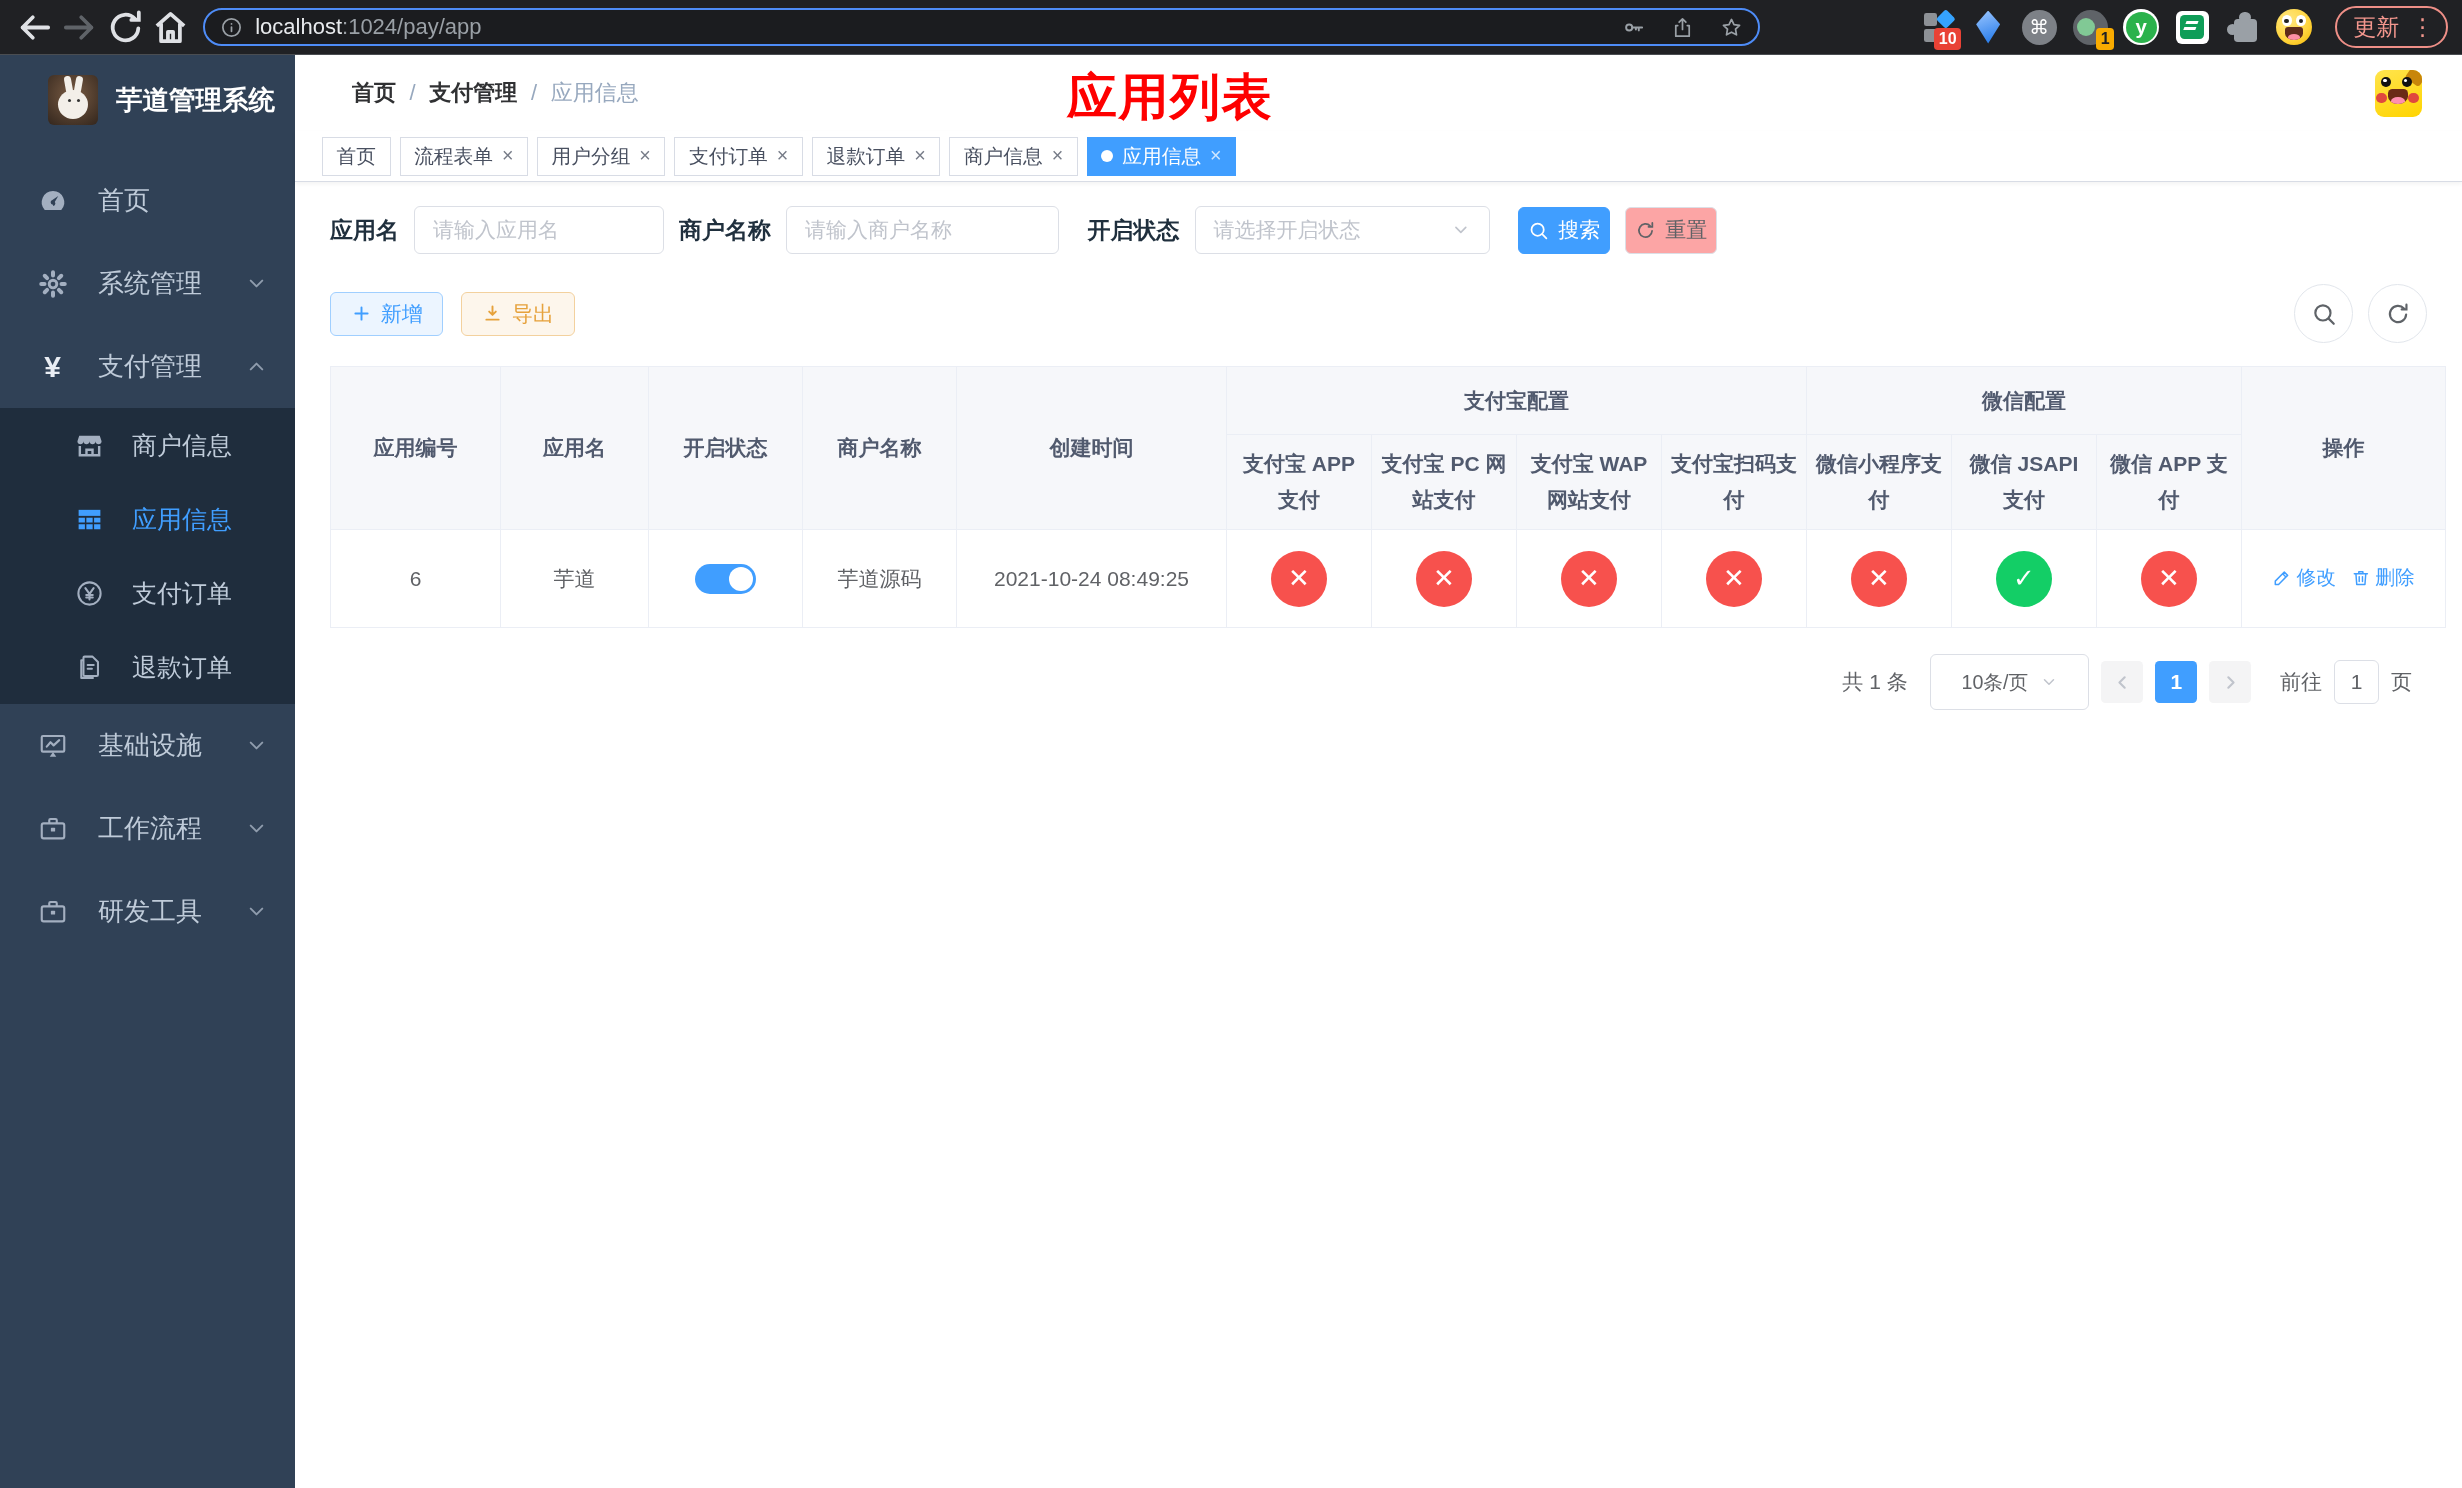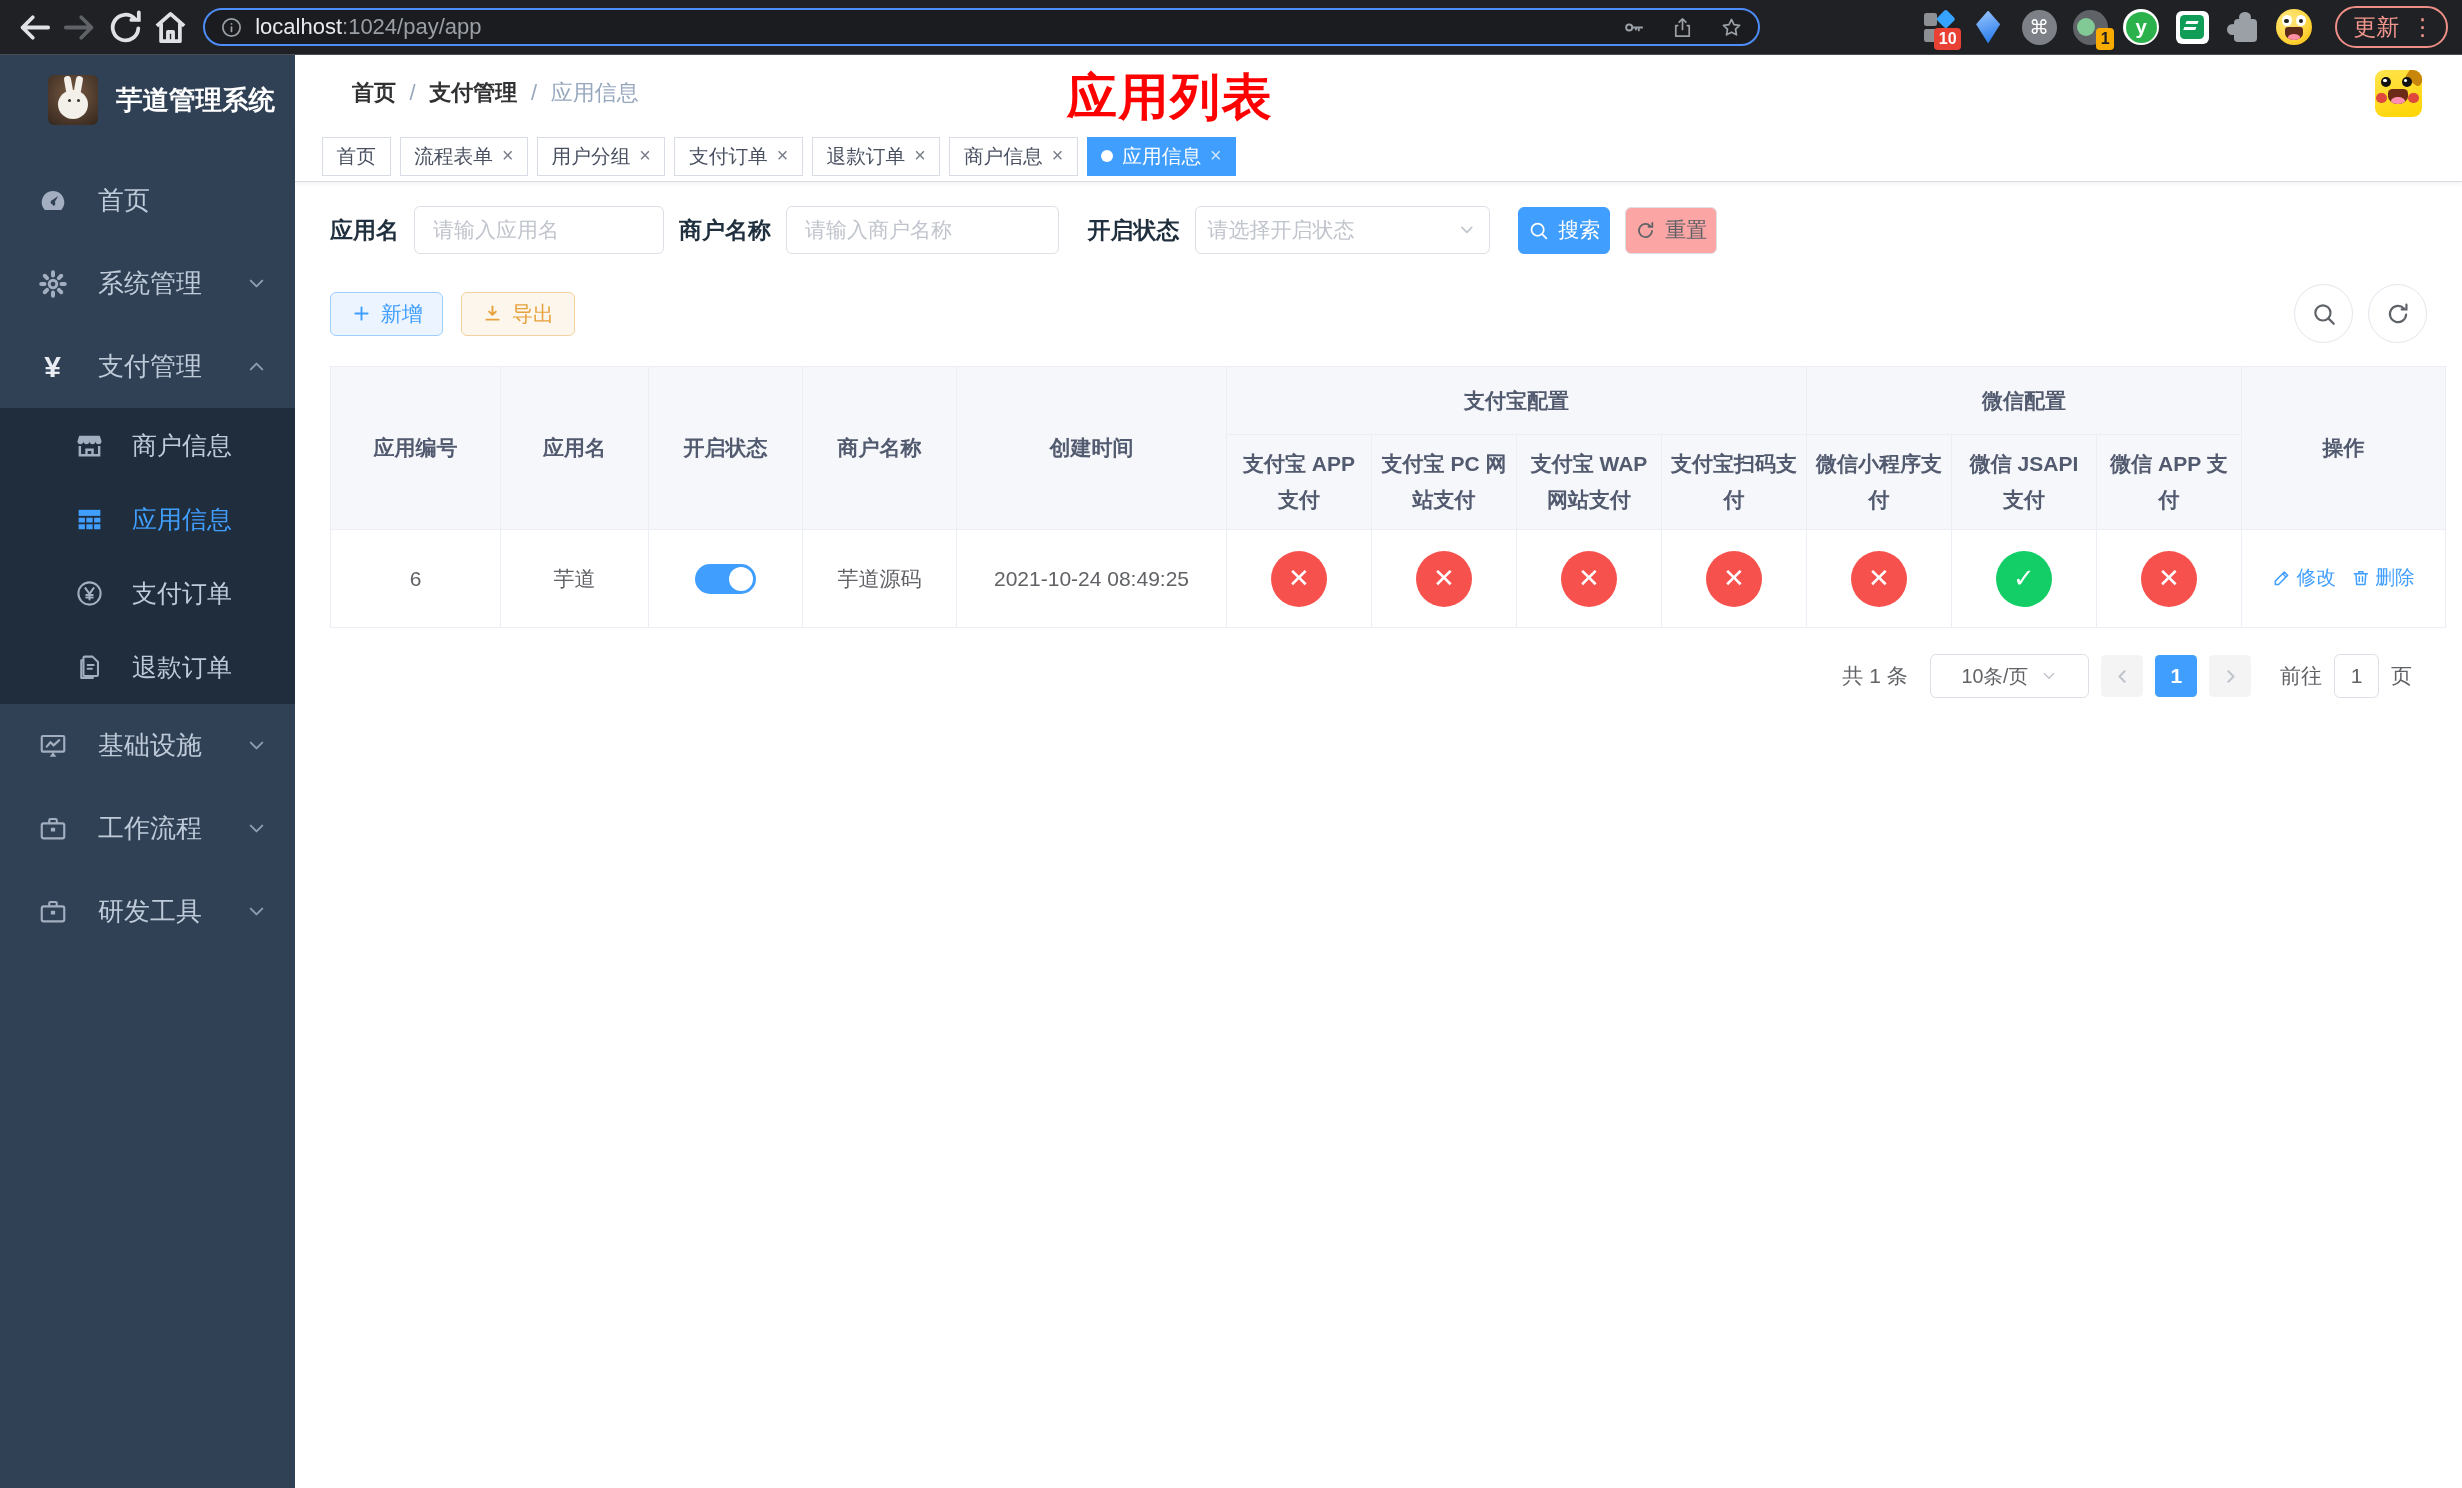--- a/index.html
+++ b/index.html
@@ -99,21 +99,21 @@
   .tab.active{background:#409EFF;border-color:#409EFF;color:#fff}
   .tab.active .dot{display:block}
   .tab .tclose{font-size:19.7px;line-height:1;opacity:.75}
 
   
   .filters{display:flex;align-items:center;padding:24px 35px 0 35px;gap:15px}
   .f-label{font-size:23px;font-weight:700;color:#1f2f3d;white-space:nowrap}
   .f-input{height:48px;border:1.5px solid #dcdfe6;border-radius:6px;font-size:21px;padding:0 18px;color:#606266;box-sizing:border-box;outline:none;font-family:inherit;background:#fff}
   .f-input::placeholder{color:#c0c4cc}
   .w1{width:250px}.w2{width:273px;margin-right:13.6px}
-  .f-select{width:295px;height:48px;border:1.5px solid #dcdfe6;border-radius:6px;display:flex;align-items:center;padding:0 12px;box-sizing:border-box;color:#c0c4cc;font-size:21px;cursor:pointer;background:#fff;margin-right:13.6px}
+  .f-select{width:295px;height:48px;border:1.5px solid #dcdfe6;border-radius:6px;display:flex;align-items:center;padding:0 18px;box-sizing:border-box;color:#c0c4cc;font-size:21px;cursor:pointer;background:#fff;margin-right:13.6px}
   .f-select .cv{margin-left:auto;font-size:19.7px;color:#c0c4cc}
   .btn{display:inline-flex;align-items:center;justify-content:center;gap:9px;height:47px;border-radius:6px;font-size:21px;padding:0 9px;cursor:pointer;box-sizing:border-box;border:1.5px solid transparent;font-family:inherit;white-space:nowrap}
   .btn .ic{font-size:21px}
   .btn-primary{background:#409EFF;border-color:#409EFF;color:#fff}
   .btn-plain{background:#fca5a5;border-color:#dcdfe6;color:#606266}
 
   
   .toolbar{display:flex;align-items:center;padding:30px 35px 0 35px;gap:18px}
   .btn-sm{height:44px;font-size:21px;padding:0 19.7px}
   .btn-add{color:#409EFF;background:#ecf5ff;border-color:#a0cfff}
@@ -132,21 +132,21 @@
   .sw{width:61px;height:30px;border-radius:15px;background:#409EFF;position:relative;display:inline-block;cursor:pointer;vertical-align:middle}
   .sw::after{content:"";position:absolute;width:24px;height:24px;border-radius:50%;background:#fff;right:3px;top:3px}
   .stc{width:56px;height:56px;border-radius:50%;display:inline-flex;align-items:center;justify-content:center;color:#fff;font-size:26px;font-weight:700}
   .stc.red{background:#f7514d}
   .stc.green{background:#13ce66}
   .alink{color:#409EFF;font-size:19.7px;text-decoration:none;display:inline-flex;align-items:center;gap:4.5px;margin:0 7.6px;cursor:pointer;white-space:nowrap}
   .alink .ic{font-size:19.7px}
 
   
   .pagination{display:flex;align-items:center;justify-content:flex-end;padding:26px 50px 0 0;gap:12px;font-size:21px;color:#606266}
-  .pg-size{width:159px;height:44px;border:1.5px solid #dcdfe6;border-radius:6px;display:flex;align-items:center;justify-content:center;gap:12px;font-size:19.7px;color:#606266;cursor:pointer;box-sizing:border-box;margin-left:10.6px}
+  .pg-size{width:159px;height:56px;border:1.5px solid #dcdfe6;border-radius:6px;display:flex;align-items:center;justify-content:center;gap:12px;font-size:19.7px;color:#606266;cursor:pointer;box-sizing:border-box;margin-left:10.6px}
   .pg-size .cv{font-size:18px;color:#c0c4cc}
   .pg-btn{min-width:42px;height:42px;border:none;border-radius:4.5px;background:#f4f4f5;display:flex;align-items:center;justify-content:center;font-size:21px;color:#c0c4cc;cursor:pointer;font-family:inherit}
   .pg-btn.pg-page{background:#409EFF;color:#fff;font-weight:700}
   .pg-goto{margin-left:16.7px}
   .pg-input{width:45px;height:44px;border:1.5px solid #dcdfe6;border-radius:6px;text-align:center;font-size:21px;color:#606266;box-sizing:border-box;outline:none;font-family:inherit}
 </style>
 </head>
 <body>
 
 <div class="page">

